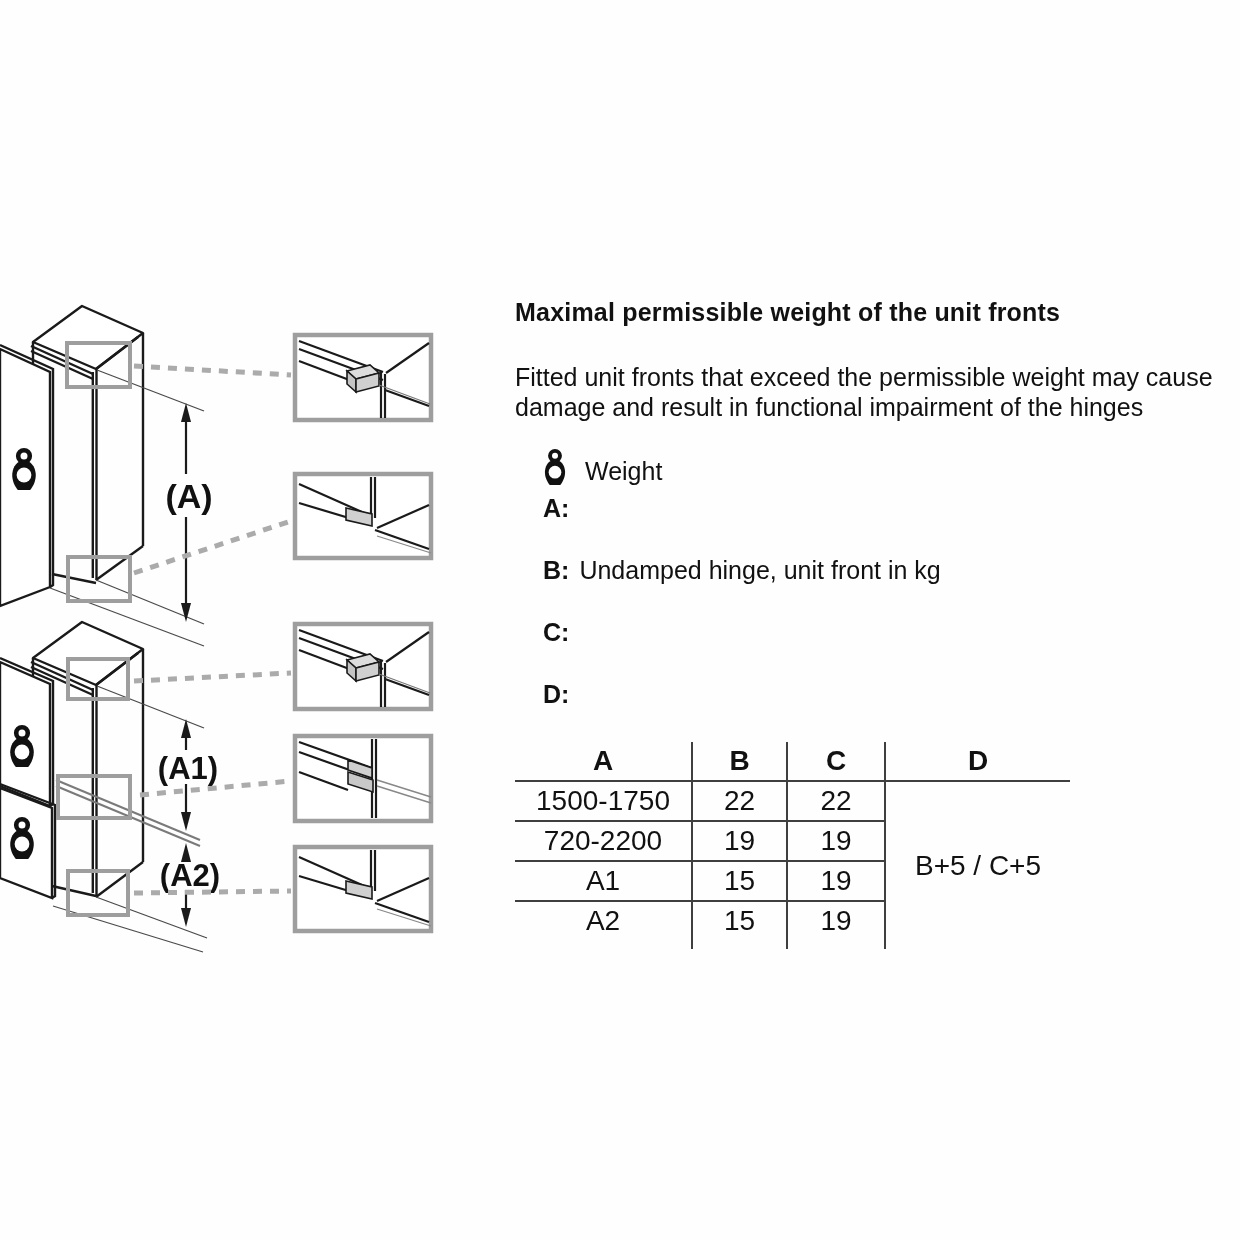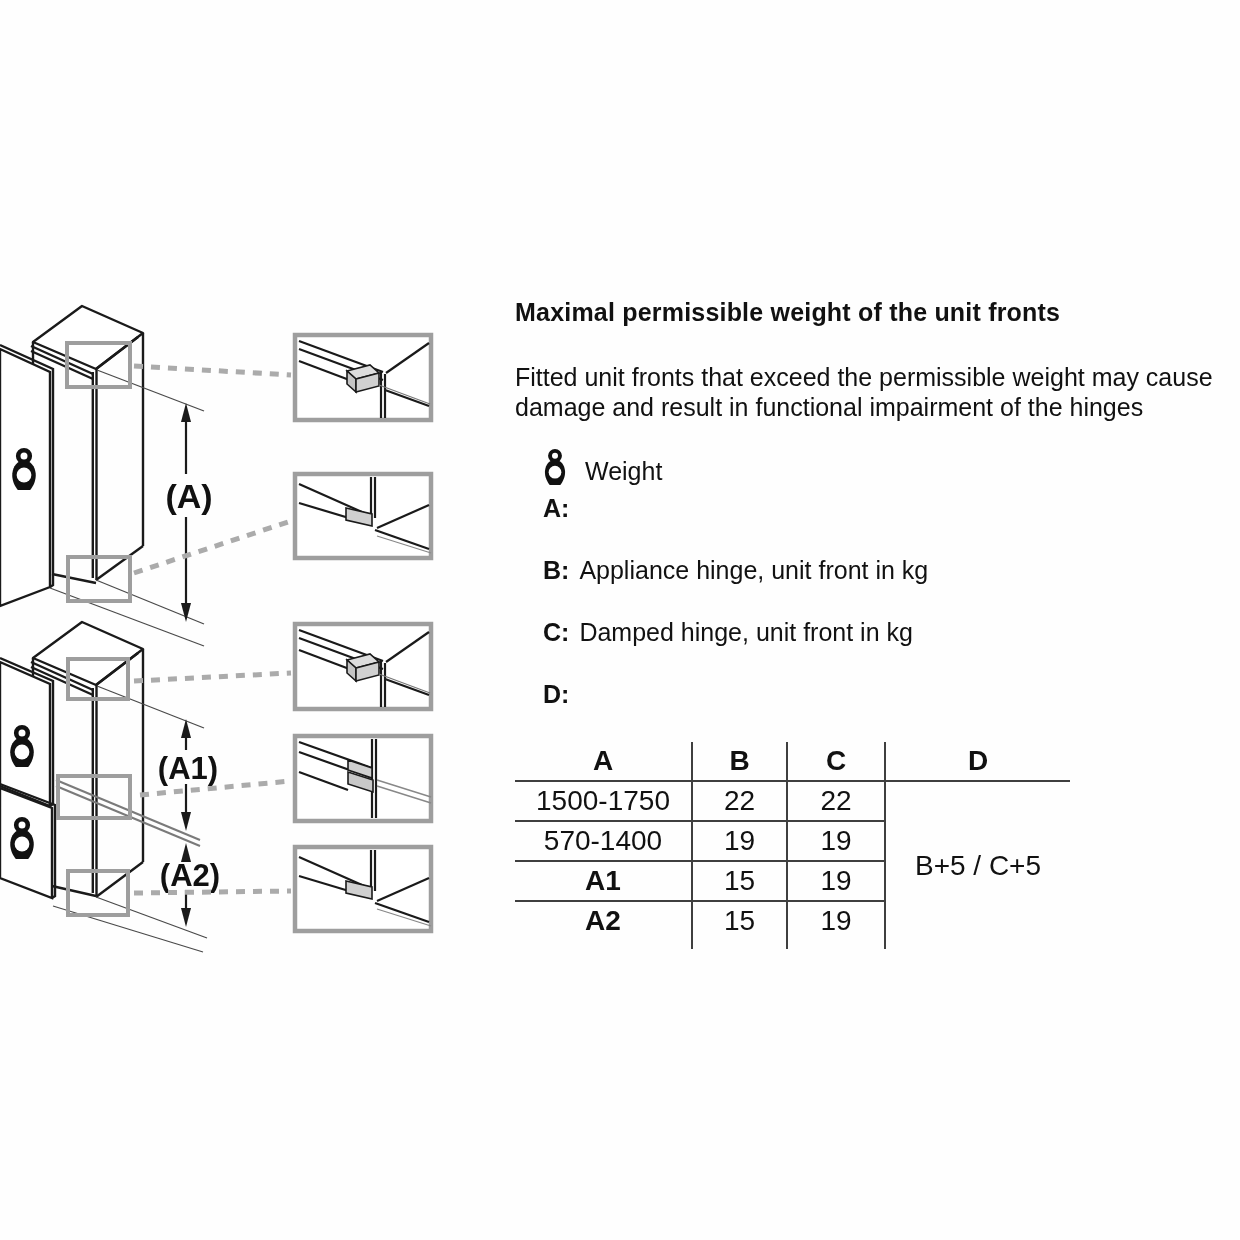--- a/index.html
+++ b/index.html
@@ -14,21 +14,21 @@
   .legend-row .icon-wrap{width:28px;margin-right:14px;display:flex;align-items:center;}
   
   table.weights{position:absolute;left:515px;top:742px;border-collapse:collapse;table-layout:fixed;}
   table.weights col.ca{width:177px;} table.weights col.cb{width:95px;}
   table.weights col.cc{width:98px;}  table.weights col.cd{width:185px;}
   table.weights th, table.weights td{
      padding:0;text-align:center;vertical-align:middle;font-size:28px;height:38px;line-height:38px;}
   table.weights th{font-weight:bold;}
   table.weights .lb{border-left:2px solid #3f3f3f;}
   table.weights tr.hline th, table.weights tr.hline td.rcell{border-bottom:2px solid #3f3f3f;}
-  table.weights tr.boldrow td.acell{font-weight:bold;}
+  table.weights tr.boldrow td.acell{font-weight:normal;}
   table.weights td.dcell{font-size:28px;text-align:center;}
   table.weights tr.spacer td{height:9px;line-height:9px;}
   svg text{font-family:"Liberation Sans", sans-serif;}
 </style>
 </head>
 <body>
 
 <div id="page">
 
   <svg width="0" height="0" style="position:absolute" aria-hidden="true">
@@ -240,26 +240,25 @@
     </span>
     <span>Weight</span>
   </div>
 
   <div class="abs legend-row" style="top:489px">
     <span class="key">A:</span>
   </div>
 
   <div class="abs legend-row" style="top:551px">
     <span class="key">B:</span>
-    <span>Appliance hinge, unit front in kg</span>
+    <span>Undamped hinge, unit front in kg</span>
   </div>
 
   <div class="abs legend-row" style="top:613px">
     <span class="key">C:</span>
-    <span>Damped hinge, unit front in kg</span>
   </div>
 
   <div class="abs legend-row" style="top:675px">
     <span class="key">D:</span>
   </div>
 
   <table class="weights">
     <colgroup>
         <col class="ca">
         <col class="cb">
@@ -275,21 +274,21 @@
       </tr>
     </thead>
     <tbody>
       <tr class="hline">
         <td class="acell rcell">1500-1750</td>
         <td class="lb rcell">22</td>
         <td class="lb rcell">22</td>
         <td class="lb dcell" rowspan="5">B+5 / C+5</td>
       </tr>
       <tr class="hline">
-        <td class="acell rcell">570-1400</td>
+        <td class="acell rcell">720-2200</td>
         <td class="lb rcell">19</td>
         <td class="lb rcell">19</td>
       </tr>
       <tr class="hline boldrow">
         <td class="acell rcell">A1</td>
         <td class="lb rcell">15</td>
         <td class="lb rcell">19</td>
       </tr>
       <tr class="boldrow">
         <td class="acell">A2</td>

